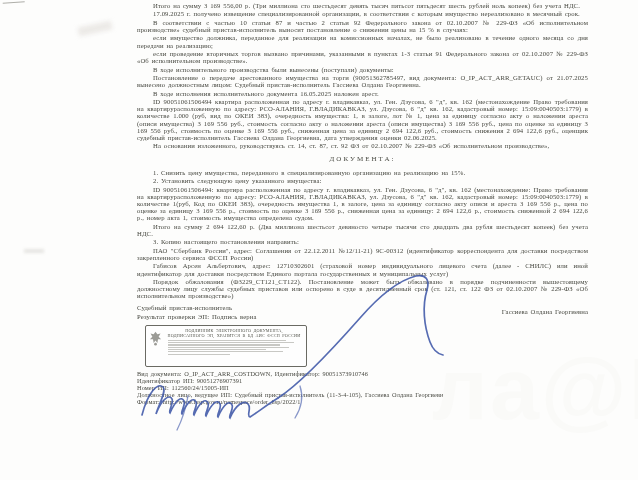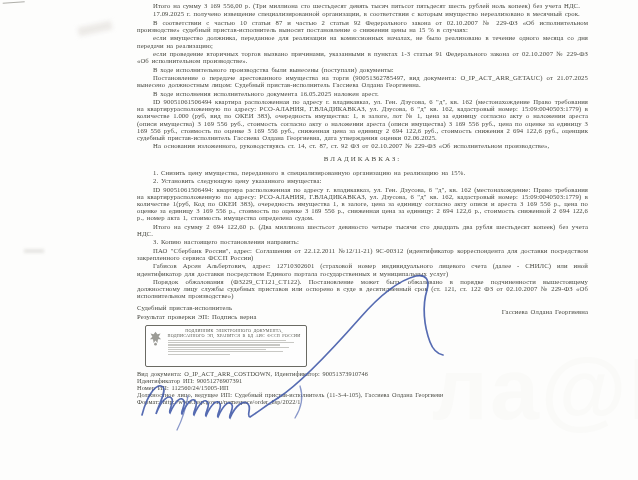--- a/index.html
+++ b/index.html
@@ -63,21 +63,21 @@
     <p class="par">17.09.2025 г. получено извещение специализированной организации, в соответствии с которым имущество нереализовано в месячный срок.</p>
     <p class="par">В соответствии с частью 10 статьи 87 и частью 2 статьи 92 Федерального закона от 02.10.2007 № 229-ФЗ «Об исполнительном производстве» судебный пристав-исполнитель выносит постановление о снижении цены на 15 % в случаях:</p>
     <p class="par">если имущество должника, переданное для реализации на комиссионных началах, не было реализовано в течение одного месяца со дня передачи на реализацию;</p>
     <p class="par">если проведение вторичных торгов вызвано причинами, указанными в пунктах 1-3 статьи 91 Федерального закона от 02.10.2007 № 229-ФЗ «Об исполнительном производстве».</p>
     <p class="par">В ходе исполнительного производства были вынесены (поступали) документы:</p>
     <p class="par">Постановление о передаче арестованного имущества на торги (90051362785497, вид документа: O_IP_ACT_ARR_GETAUC) от 21.07.2025 вынесено должностным лицом: Судебный пристав-исполнитель Гассиева Олдана Георгиевна.</p>
     <p class="par">В ходе исполнения исполнительного документа 16.05.2025 наложен арест.</p>
     <p class="par">ID 90051061506494 квартира расположенная по адресу г. владикавказ, ул. Ген. Дзусова, 6 "д", кв. 162 (местонахождение Право требования на квартирурасположенную по адресу: РСО-АЛАНИЯ, Г.ВЛАДИКАВКАЗ, ул. Дзусова, 6 "д" кв. 162, кадастровый номер: 15:09:0040503:1779) в количестве 1.000 (руб, вид по ОКЕИ 383), очередность имущества: 1, в залоге, лот № 1, цена за единицу согласно акту о наложении ареста (описи имущества) 3 169 556 руб., стоимость согласно акту о наложении ареста (описи имущества) 3 169 556 руб., цена по оценке за единицу 3 169 556 руб., стоимость по оценке 3 169 556 руб., сниженная цена за единицу 2 694 122,6 руб., стоимость снижения 2 694 122,6 руб., оценщик судебный пристав-исполнитель Гассиева Олдана Георгиевна, дата утверждения оценки 02.06.2025.</p>
     <p class="par">На основании изложенного, руководствуясь ст. 14, ст. 87, ст. 92 ФЗ от 02.10.2007 № 229-ФЗ «Об исполнительном производстве»,</p>
 
-    <div class="heading">ВЛАДИКАВКАЗ:</div>
+    <div class="heading">ДОКУМЕНТА:</div>
 
     <p class="par">1. Снизить цену имущества, переданного в специализированную организацию на реализацию на 15%.</p>
     <p class="par">2. Установить следующую цену указанного имущества:</p>
     <p class="par">ID 90051061506494: квартира расположенная по адресу г. владикавказ, ул. Ген. Дзусова, 6 "д", кв. 162 (местонахождение: Право требования на квартирурасположенную по адресу: РСО-АЛАНИЯ, Г.ВЛАДИКАВКАЗ, ул. Дзусова, 6 "д" кв. 162, кадастровый номер: 15:09:0040503:1779) в количестве 1(руб, Код по ОКЕИ 383), очередность имущества 1, в залоге, цена за единицу согласно акту описи и ареста 3 169 556 р., цена по оценке за единицу 3 169 556 р., стоимость по оценке 3 169 556 р., сниженная цена за единицу: 2 694 122,6 р., стоимость сниженной 2 694 122,6 р., номер акта 1, стоимость имущества определена судом.</p>
     <p class="par">Итого на сумму 2 694 122,60 р. (Два миллиона шестьсот девяносто четыре тысячи сто двадцать два рубля шестьдесят копеек) без учета НДС.</p>
     <p class="par">3. Копию настоящего постановления направить:</p>
     <p class="par">ПАО "Сбербанк России", адрес: Соглашения от 22.12.2011 №12/11-21) 9С-00312 (идентификатор корреспондента для доставки посредством закрепленного сервиса ФССП России)</p>
     <p class="par">Габисов Арсен Альбертович, адрес: 12710302601 (страховой номер индивидуального лицевого счета (далее - СНИЛС) или иной идентификатор для доставки посредством Единого портала государственных и муниципальных услуг)</p>
     <p class="par">Порядок обжалования (Ф3229_СТ121_СТ122). Постановление может быть обжаловано в порядке подчиненности вышестоящему должностному лицу службы судебных приставов или оспорено в суде в десятидневный срок (ст. 121, ст. 122 ФЗ от 02.10.2007 № 229-ФЗ «Об исполнительном производстве»)</p>
 

